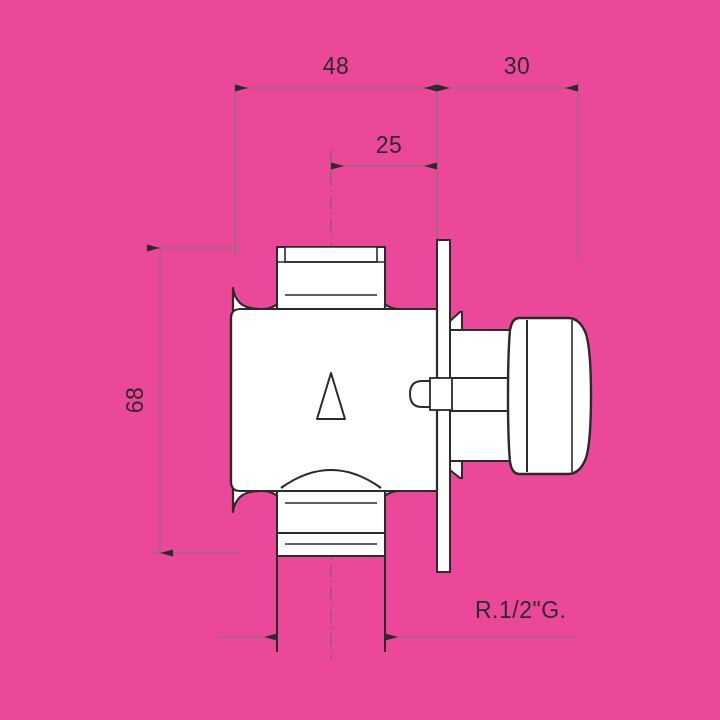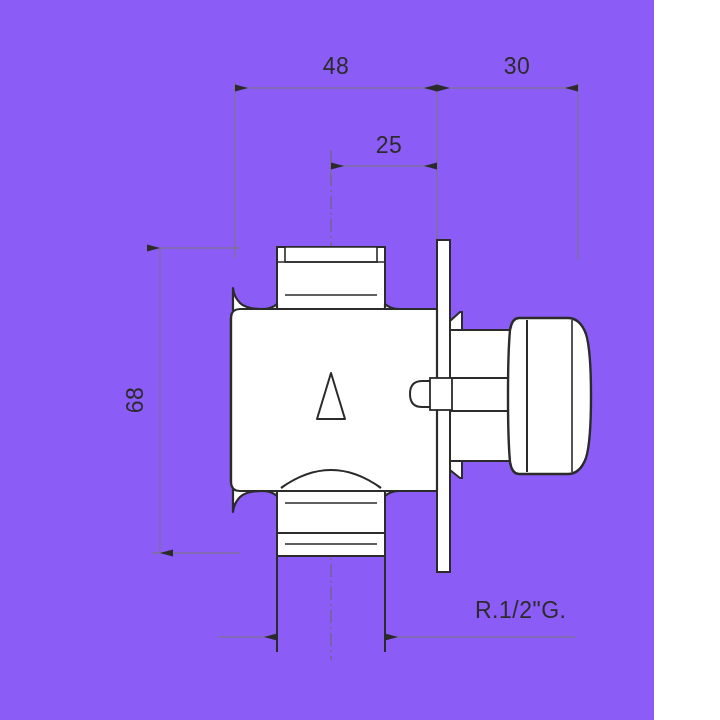--- a/index.html
+++ b/index.html
@@ -5,23 +5,23 @@
   html, body {
     margin: 0;
     padding: 0;
     background: #ffffff;
   }
   body {
     font-family: "Liberation Sans", sans-serif;
   }
   #drawing-root {
     position: relative;
-    width: 654px;
+    width: 720px;
     height: 720px;
-    background: #8b5cf6;
+    background: #ec4899;
     overflow: hidden;
   }
   #drawing-svg {
     display: block;
     width: 720px;
     height: 720px;
   }
   .dim-text {
     font-family: "Liberation Sans", sans-serif;
     font-size: 23px;

